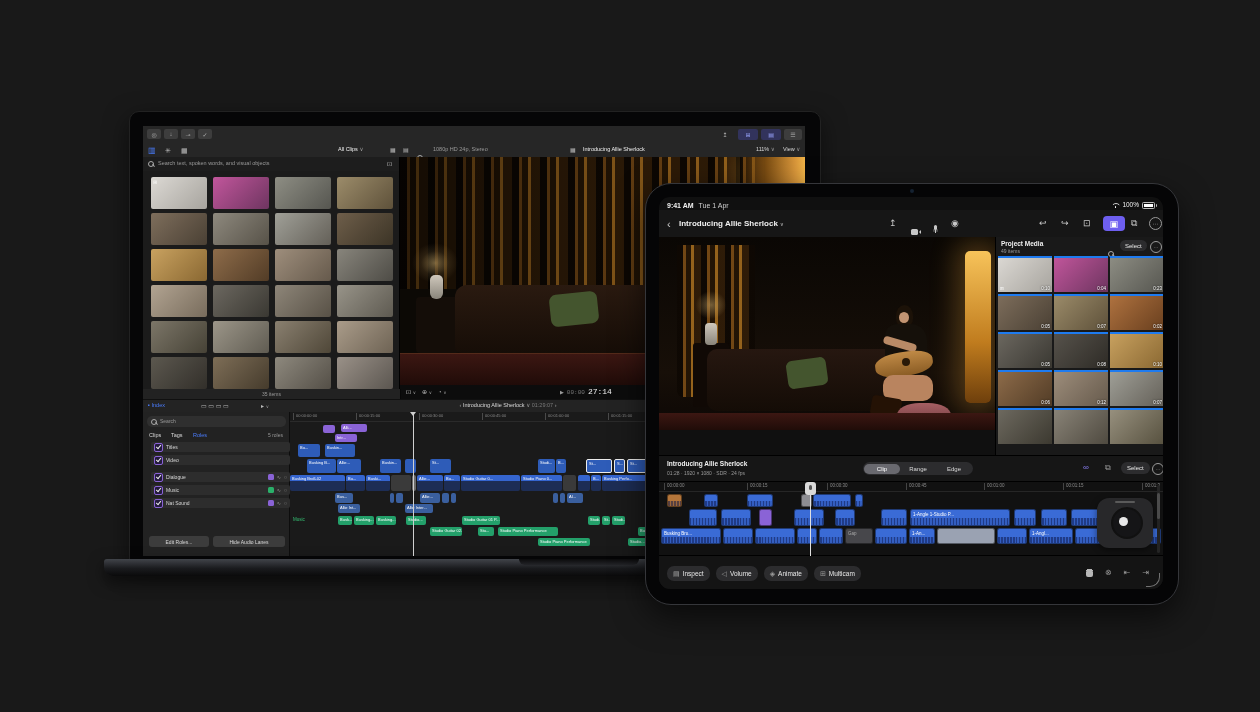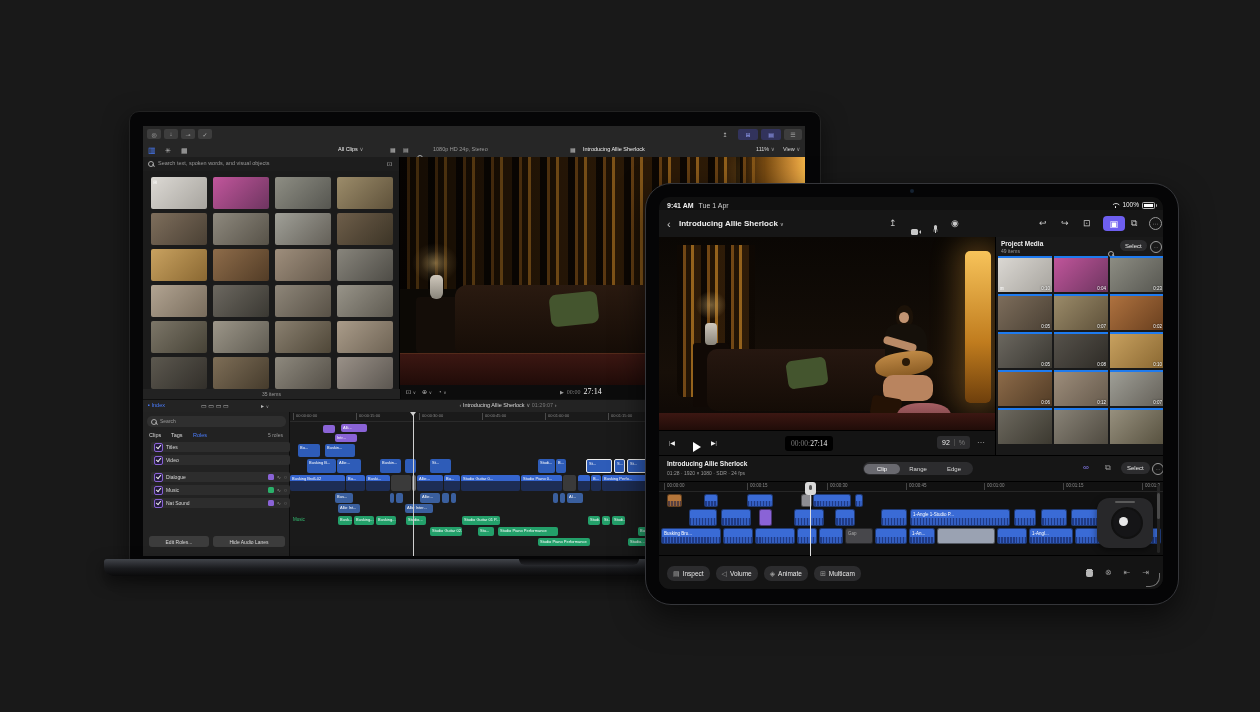--- a/index.html
+++ b/index.html
@@ -16,21 +16,21 @@
   background:linear-gradient(#0b0b0c,#232428)}
 
 .ipad{position:absolute;left:645px;top:183px;width:532px;height:420px;border-radius:26px;background:#050506;
   border:1px solid #35363a;box-shadow:0 12px 32px rgba(0,0,0,.6);z-index:5}
 .ipad-cam{position:absolute;left:264px;top:5px;width:4px;height:4px;border-radius:50%;background:#152231}
 .ipad-screen{position:absolute;left:13px;top:13px;width:504px;height:392px;border-radius:11px;background:#101010;overflow:hidden}
 
 .t4{font-size:4.5px;line-height:1}.t5{font-size:5px;line-height:1}.t55{font-size:5.5px;line-height:1}
 .t6{font-size:6px;line-height:1}.t65{font-size:6.5px;line-height:1}.t7{font-size:7px;line-height:1}
 .t8{font-size:8px;line-height:1}.dim{color:#9a9a9a}.dimmer{color:#7a7a7a}.wh{color:#f0f0f0}
-.mono{font-family:Liberation Serif, serif}
+.mono{font-family:Liberation Mono, monospace}
 .ic{display:inline-block;color:#b8b8b8}
 .pill{display:inline-flex;align-items:center;justify-content:center;background:#2c2c2e;border-radius:7px;color:#e8e8e8}
 .srch{display:inline-block;width:6px;height:6px;position:relative}
 .srch::before{content:"";position:absolute;left:0;top:0;width:4px;height:4px;border:1px solid #aaa;border-radius:50%}
 .srch::after{content:"";position:absolute;left:4px;top:4px;width:3px;height:1px;background:#aaa;transform:rotate(45deg)}
 .batt{display:inline-block;width:11px;height:5px;border:1px solid #bbb;border-radius:1.5px;position:relative;vertical-align:middle}
 .batt::before{content:"";position:absolute;left:0;top:0;width:9px;height:3px;margin:1px;background:#fff}
 .batt::after{content:"";position:absolute;right:-3px;top:1px;width:1.5px;height:3px;background:#bbb;border-radius:0 1px 1px 0}
 .wifi{display:inline-block;width:8px;height:5px;position:relative;vertical-align:middle}
 .wifi::before{content:"";position:absolute;left:0;top:0;width:8px;height:8px;border:1.3px solid #ccc;border-radius:50%;
@@ -490,32 +490,20 @@
         <div class="scn" style="left:226px;top:87px;width:42px;height:58px;background:#15100a;border-radius:12px 16px 8px 8px"></div>
         <div class="scn" style="left:224px;top:103px;width:34px;height:8px;background:#b98a66;border-radius:4px;transform:rotate(16deg)"></div>
         <div class="scn" style="left:216px;top:115px;width:58px;height:24px;background:linear-gradient(#c08a46,#8a5c24);border-radius:45% 40% 45% 40%;transform:rotate(-8deg)"></div>
         <div class="scn" style="left:243px;top:121px;width:8px;height:8px;background:#2a1a08;border-radius:50%"></div>
         <div class="scn" style="left:224px;top:138px;width:50px;height:26px;background:#b9845f;border-radius:10px"></div>
         <div class="scn" style="left:212px;top:160px;width:30px;height:20px;background:#241205;border-radius:4px;transform:rotate(10deg)"></div>
         <div class="scn" style="left:238px;top:166px;width:54px;height:24px;background:linear-gradient(#a65f63,#6e3a3e);border-radius:50%/60%"></div>
         <div class="scn" style="left:0;top:176px;width:336px;height:17px;background:linear-gradient(#3c1712,#200c08)"></div>
       </div>
 
-      <div class="p-player">
-        <span class="abs t6 wh mono" style="left:10px;top:9px">|◀</span>
-        <span class="abs" style="left:34px;top:7px"><span class="tri" style="border-width:5px 0 5px 8px;border-color:transparent transparent transparent #fff"></span></span>
-        <span class="abs t6 wh mono" style="left:52px;top:9px">▶|</span>
-        <span class="abs mono" style="left:126px;top:5px;background:#000;border-radius:3px;padding:3px 6px;font-size:7.5px">
-          <span class="dimmer">00:00:</span><span class="wh">27:14</span>
-        </span>
-        <span class="abs" style="left:278px;top:5px;background:#2c2c2e;border-radius:3px;padding:3px 5px;font-size:7px">
-          <span class="wh">92</span><span class="dimmer" style="border-left:1px solid #4a4a4a;margin-left:4px;padding-left:4px">%</span>
-        </span>
-        <span class="abs t8 dim" style="left:318px;top:8px">⋯</span>
-      </div>
 
       <div class="p-media">
         <span class="abs t65 wh" style="left:5px;top:4px;font-weight:bold">Project Media</span>
         <span class="abs t5 dim" style="left:5px;top:12px">49 items</span>
         <span class="abs" style="left:112px;top:6px"><span class="srch"></span></span>
         <span class="pill t6" style="position:absolute;left:124px;top:3px;height:11px;padding:0 5px">
             <span>Select</span>
           </span>
         <span class="abs" style="left:154px;top:4px;width:10px;height:10px;border:1px solid #9a9a9a;border-radius:50%;display:flex;align-items:center;justify-content:center">
             <span style="font-size:5px;color:#9a9a9a">⋯</span>

